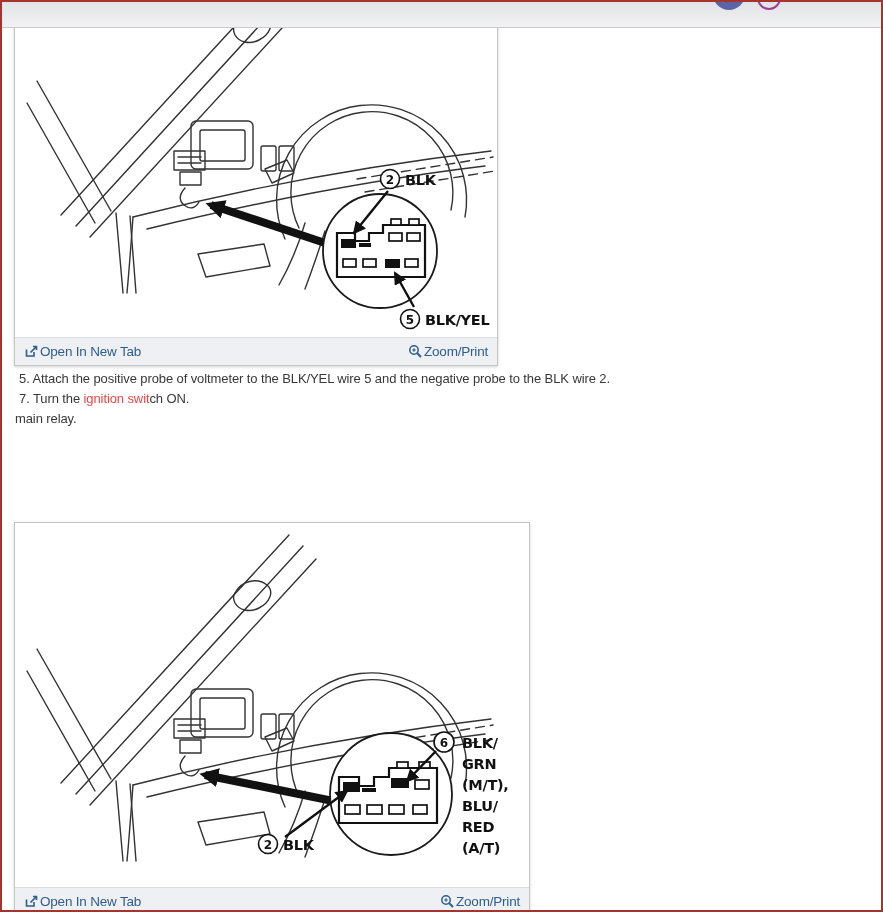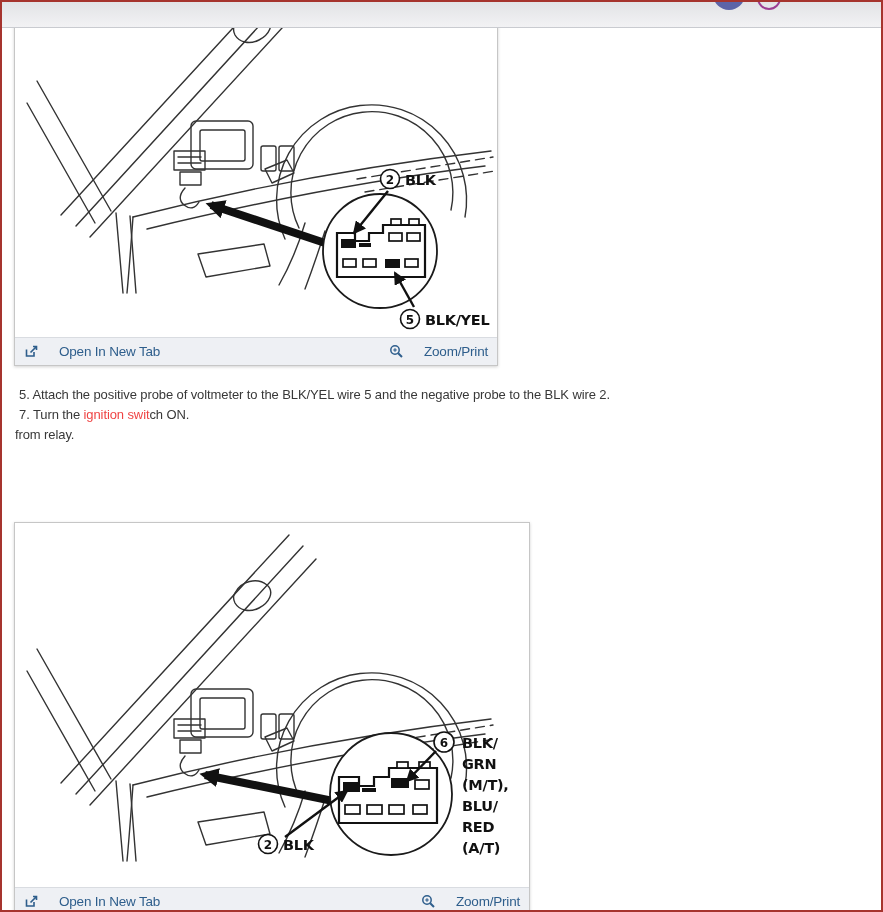--- a/index.html
+++ b/index.html
@@ -30,27 +30,27 @@
   }
   #fig1{left:12px;top:-48px;width:484px;height:412px;}
   #fig2{left:12px;top:520px;width:516px;height:394px;}
   .fig-art{flex:1 1 auto;position:relative;overflow:hidden;}
   .fig-art svg{position:absolute;left:0;top:0;}
   .fig-footer{
     flex:0 0 27px;height:27px;background:#eef0f4;border-top:1px solid #d9dce1;
     display:flex;align-items:center;justify-content:space-between;padding:0 9px;
   }
   .fig-link{
-    display:flex;align-items:center;gap:20px;color:#2e5e8c;
+    display:flex;align-items:center;gap:1px;color:#2e5e8c;
     font-size:13.5px;letter-spacing:-0.2px;text-decoration:none;cursor:pointer;
   }
   .fig-link svg{display:block;}
   
   .instructions{
-    position:absolute;left:13px;top:383px;z-index:2;
+    position:absolute;left:13px;top:367px;z-index:2;
     font-size:13px;line-height:20px;letter-spacing:-0.1px;color:#383838;
   }
   .instructions p{margin:0;white-space:nowrap;}
   .indent-step{padding-left:4px;}
   .indent-note{padding-left:18px;}
   .link-inline{color:#ef4444;cursor:pointer;}
   .thick{stroke:#111;stroke-width:8;}
   .thin-arrow{stroke:#111;stroke-width:2.4;}
   .detail-circle{fill:#fff;stroke:#1a1a1a;stroke-width:1.8;}
   .conn-outline{fill:#fff;stroke:#111;stroke-width:2.2;stroke-linejoin:miter;}
@@ -173,21 +173,21 @@
           <path d="M6,4.2 V7.8 M4.2,6 H7.8" stroke="#2e5e8c" stroke-width="1.2"></path>
         </svg>
         <span>Zoom/Print</span>
       </a>
     </div>
   </div>
 
   <div class="instructions">
     <p class="indent-step">5. Attach the positive probe of voltmeter to the BLK/YEL wire 5 and the negative probe to the BLK wire 2.</p>
     <p class="indent-step"><span>7. Turn the </span><span class="link-inline">ignition swit</span><span>ch ON.</span></p>
-    <p>from relay.</p>
+    <p>main relay.</p>
   </div>
 
   <div class="fig-box" id="fig2">
     <div class="fig-art">
       <svg width="514" height="364" viewBox="0 0 514 364">
         <use href="#dash-art"></use>
         <line class="thick" x1="318" y1="278" x2="190" y2="252" marker-end="url(#ahBig)"></line>
         <circle class="detail-circle" cx="376" cy="271" r="61"></circle>
 
         <g transform="translate(322,242)">

